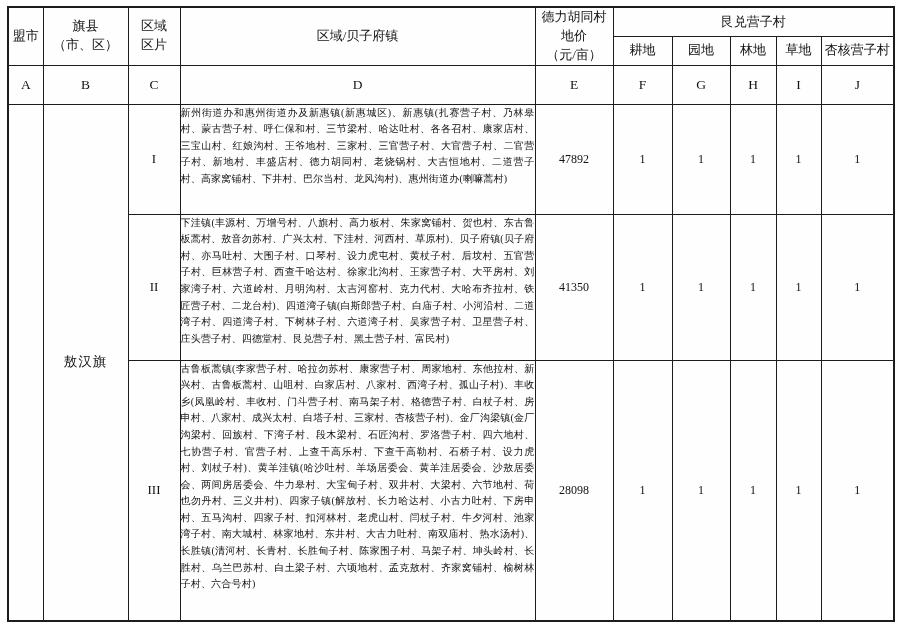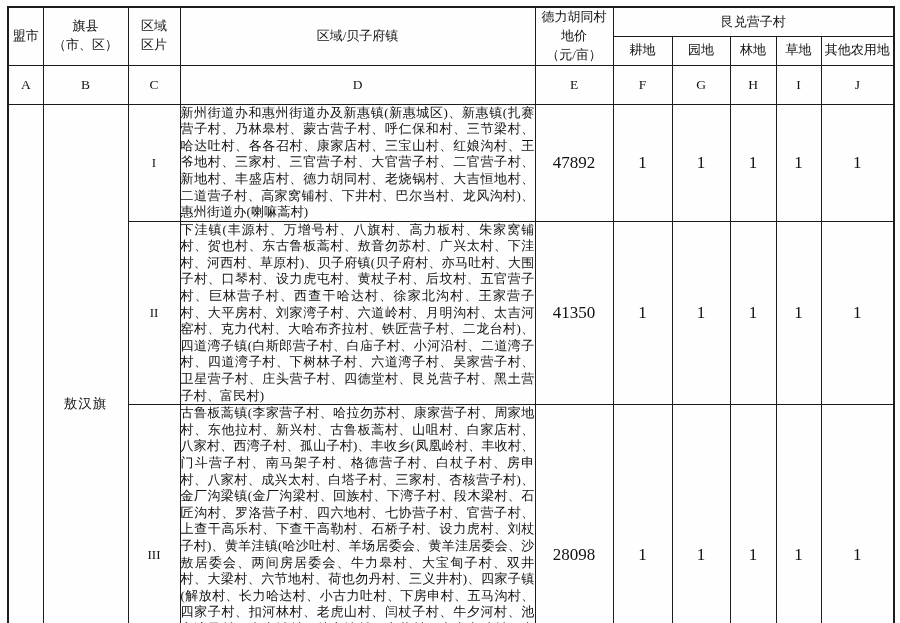--- a/index.html
+++ b/index.html
@@ -53,30 +53,30 @@
     letter-spacing: 1px;
   }
   td.zone {
     text-align: center;
     vertical-align: middle;
     font-size: 13px;
     font-family: "Liberation Serif", "DejaVu Serif", serif;
   }
   td.desc {
     vertical-align: top;
-    font-size: 13px;
+    font-size: 10px;
     line-height: 16.6px;
     padding: 2px 3px 2px 4px;
     text-align: justify;
     letter-spacing: 0.2px;
   }
   td.num {
     text-align: center;
     vertical-align: middle;
-    font-size: 17px;
+    font-size: 12px;
   }
   tr.hrow1 { height: 28px; }
   tr.hrow2 { height: 27px; }
   tr.r1 { height: 110px; }
   tr.r2 { height: 146px; }
   tr.r3 { height: 261px; }
 </style>
 </head>
 <body>
 
@@ -106,21 +106,21 @@
       <td class="hd" rowspan="2">德力胡同村
 地价
 （元/亩）</td>
       <td class="hd" colspan="5">艮兑营子村</td>
     </tr>
     <tr class="hrow2">
       <td class="hd">耕地</td>
       <td class="hd">园地</td>
       <td class="hd">林地</td>
       <td class="hd">草地</td>
-      <td class="hd">其他农用地</td>
+      <td class="hd">杏核营子村</td>
     </tr>
 
     <tr>
       <td class="letter">A</td>
       <td class="letter">B</td>
       <td class="letter">C</td>
       <td class="letter">D</td>
       <td class="letter">E</td>
       <td class="letter">F</td>
       <td class="letter">G</td>

